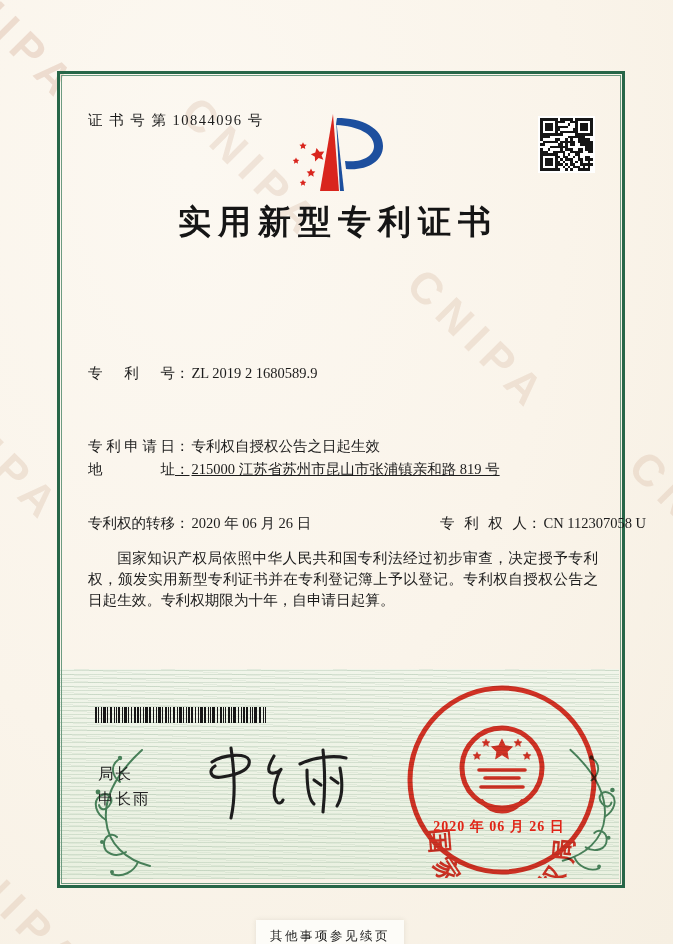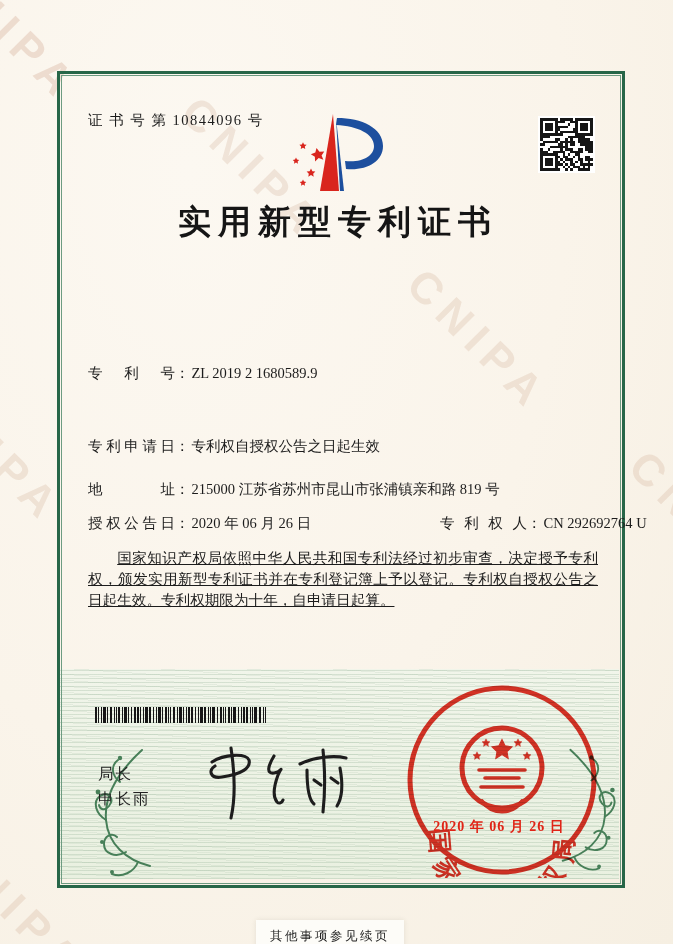--- a/index.html
+++ b/index.html
@@ -28,21 +28,21 @@
   .cert-no { position:absolute; left:88px; top:111px; font-size:14.5px; letter-spacing:1.5px; }
   .logo { position:absolute; left:290px; top:106px; }
   .qr { position:absolute; left:538px; top:116px; width:57px; height:57px; background:#fff; padding:2px; box-sizing:border-box; }
   .title { position:absolute; left:57px; top:200px; width:562px; text-align:center;
     font-size:33px; font-weight:700; letter-spacing:7px; color:#151515; }
   .field { position:absolute; left:88px; font-size:14.5px; white-space:nowrap; }
   .flabel { display:inline-block; width:6em; text-align:justify; text-align-last:justify; }
   .fval { margin-left:2px; }
   .grant2 { position:absolute; left:352px; font-size:14.5px; white-space:nowrap; top:0; }
   .bodytext { position:absolute; left:88px; top:548px; width:510px; font-size:14.6px;
-    line-height:21px; text-align:justify;text-decoration:underline; }
+    line-height:21px; text-align:justify; }
   .bodytext p { margin:0; text-indent:2em; }
   .barcode { position:absolute; left:95px; top:707px; width:175px; height:16px;
     display:flex; align-items:stretch; }
   .barcode i { display:block; background:#161616; }
   .director { position:absolute; left:98px; font-size:15.5px; letter-spacing:2px;
     font-family:"Liberation Sans","DejaVu Sans",sans-serif; color:#222; }
   .sig { position:absolute; left:198px; top:744px; }
   .seal { position:absolute; left:404px; top:682px; width:196px; height:196px;
     opacity:.93; mix-blend-mode:multiply; }
   .seal-date { position:absolute; left:404px; top:818px; width:190px; text-align:center;
@@ -298,27 +298,27 @@
   </svg>
 
   <div class="title">实用新型专利证书</div>
 
   <div class="field" style="top:364px;">
     <span class="flabel">专利号</span><span>：</span><span class="fval">ZL 2019 2 1680589.9</span>
   </div>
   <div class="field" style="top:437px;">
     <span class="flabel">专利申请日</span><span>：</span><span class="fval">专利权自授权公告之日起生效</span>
   </div>
-  <div class="field" style="top:480px;">
+  <div class="field" style="top:460px;text-decoration:underline;">
     <span class="flabel">地址</span><span>：</span><span class="fval">215000 江苏省苏州市昆山市张浦镇亲和路 819 号</span>
   </div>
   <div class="field" style="top:514px; right:0; width:585px;">
-    <span class="flabel">授权公告日</span><span>：</span><span class="fval">2020 年 06 月 26 日</span>
+    <span class="flabel">专利权的转移</span><span>：</span><span class="fval">2020 年 06 月 26 日</span>
     <span class="grant2">
-      <span class="flabel">专利权人</span><span>：</span><span class="fval">CN 292692764 U</span>
+      <span class="flabel">专利权人</span><span>：</span><span class="fval">CN 112307058 U</span>
     </span>
   </div>
 
   <div class="bodytext">
     <p>国家知识产权局依照中华人民共和国专利法经过初步审查，决定授予专利权，颁发实用新型专利证书并在专利登记簿上予以登记。专利权自授权公告之日起生效。专利权期限为十年，自申请日起算。</p>
   </div>
 
   <div class="barcode" id="barcode">
       <i style="width: 2px; margin-right: 1px;"></i>
       <i style="width: 1px; margin-right: 2px;"></i>

